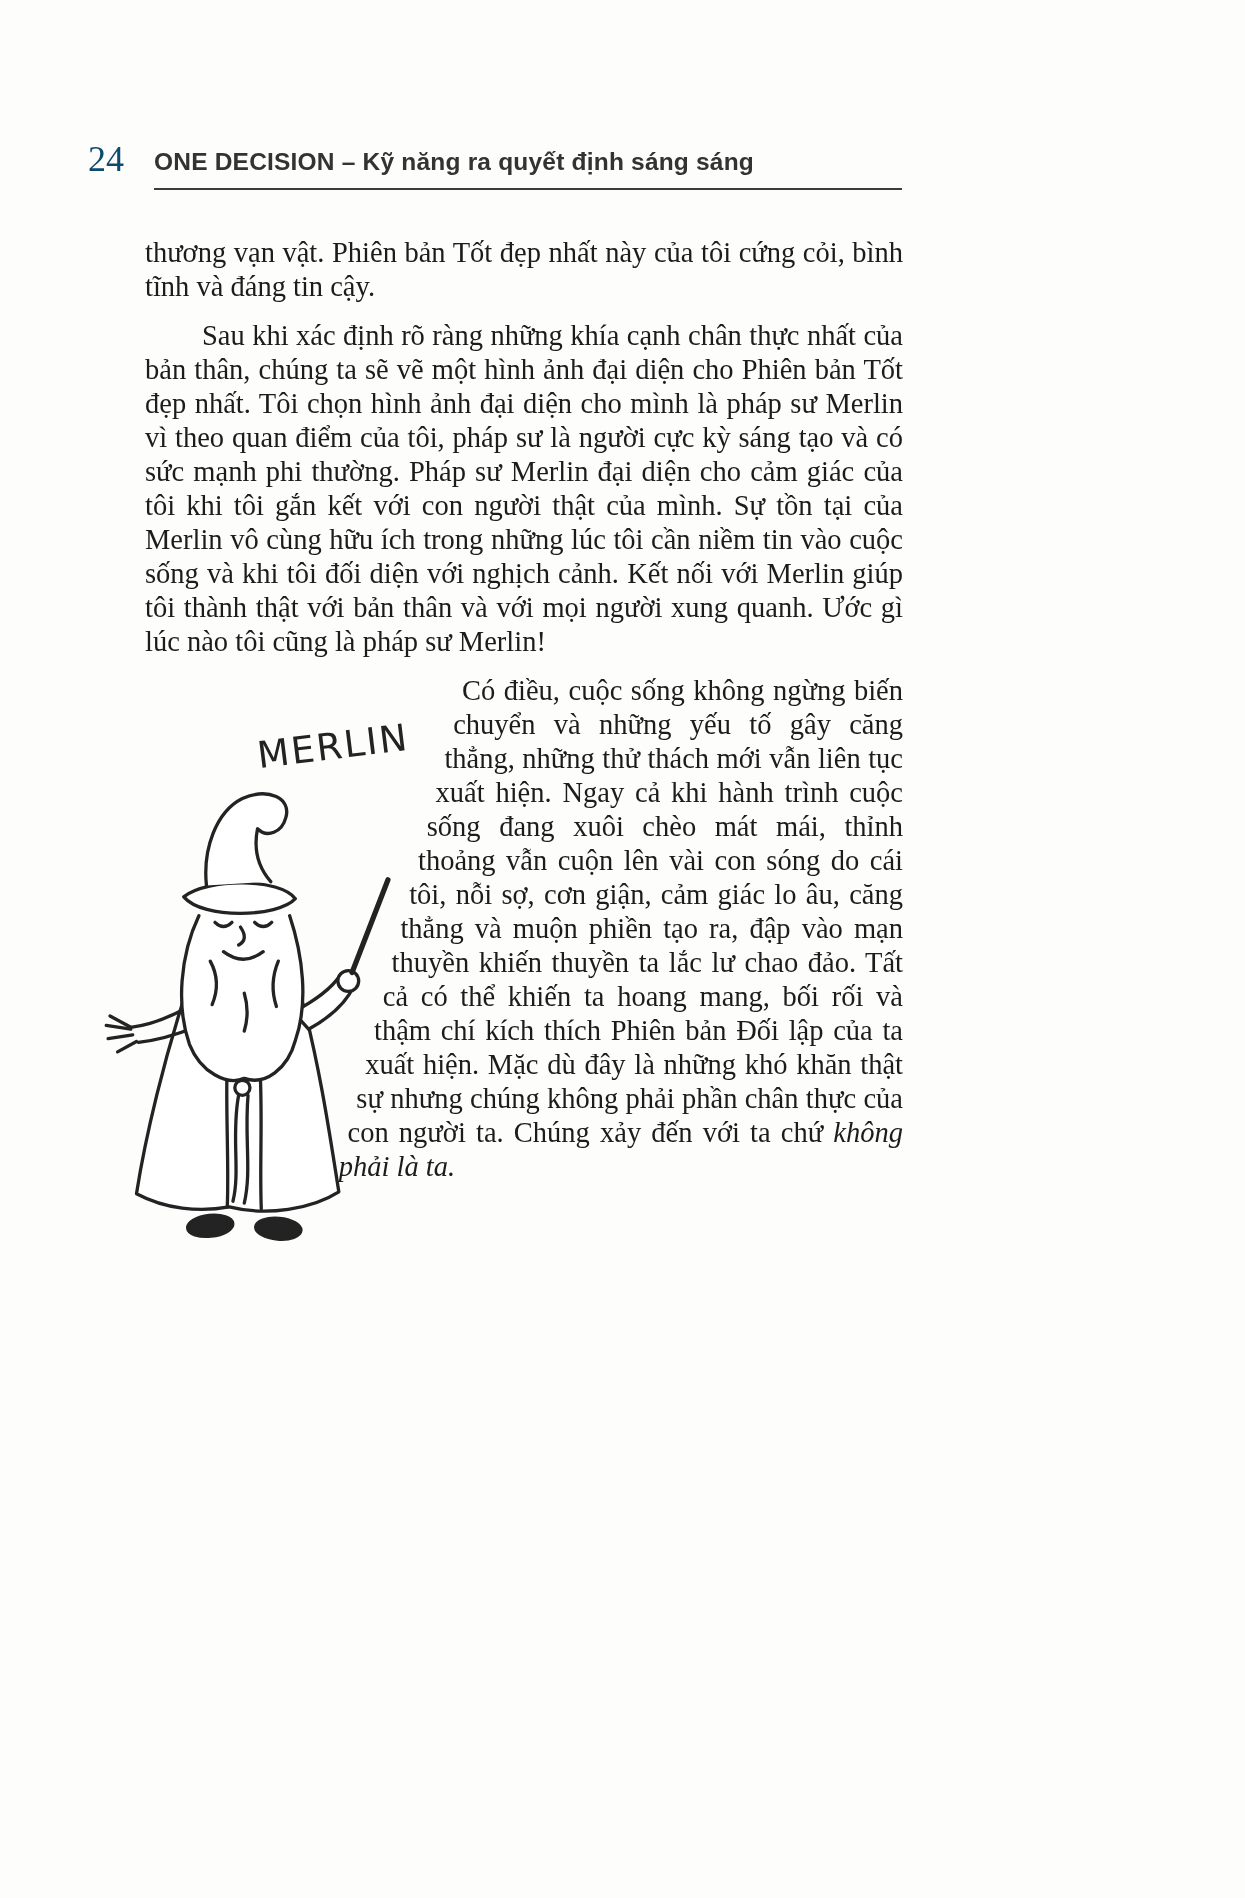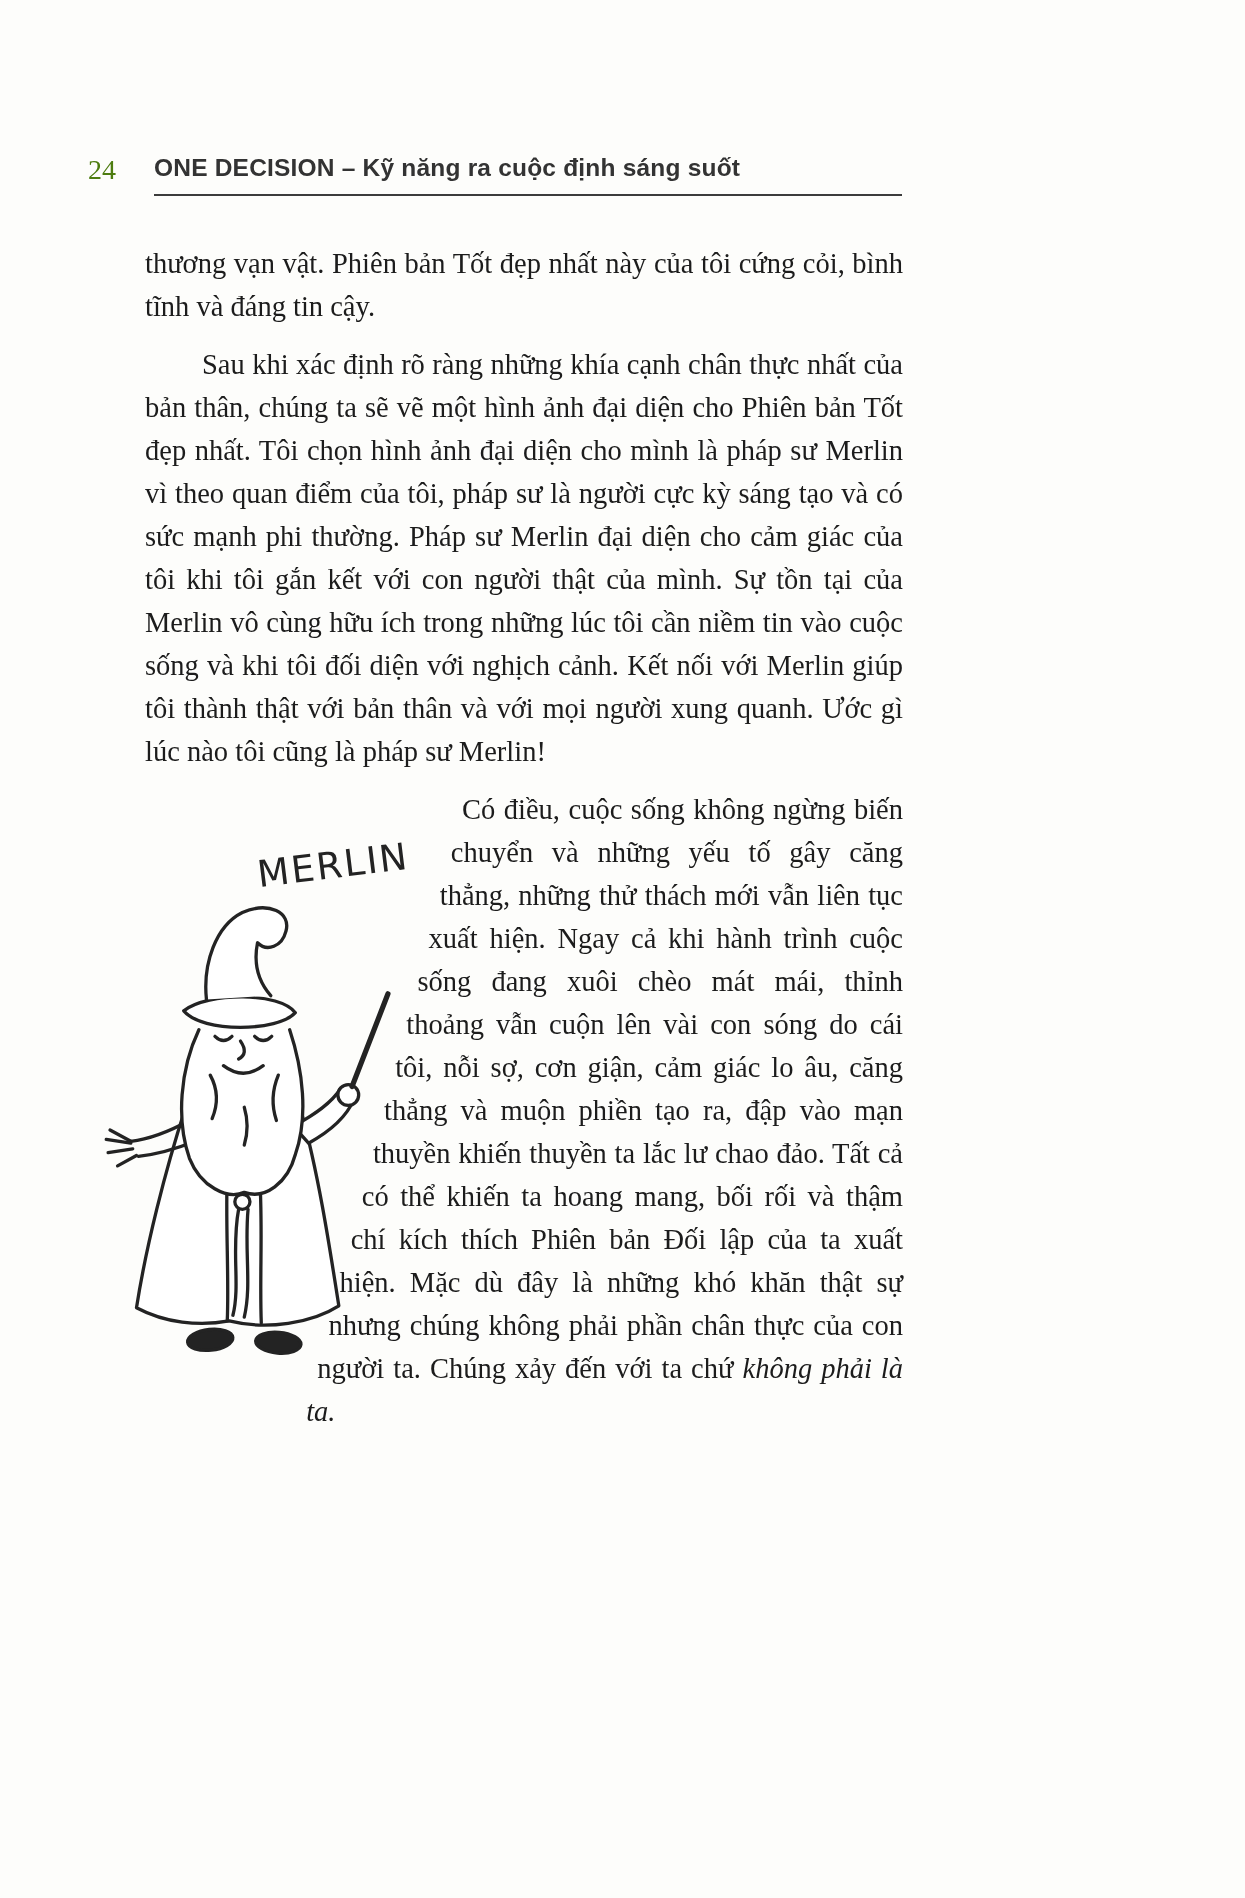--- a/index.html
+++ b/index.html
@@ -8,39 +8,39 @@
     height: 1898px;
     background: #fdfdfb;
     color: #1c1c1c;
     font-family: "Liberation Serif", serif;
     overflow: hidden;
   }
   .page { padding: 138px 0 0 88px; }
 
   
   .header { display: flex; align-items: flex-end; width: 814px; }
-  .page-number { font-size: 28px; width: 66px; color: #4d7c0f; padding-bottom: 10px; margin-top: 16px; }
+  .page-number { font-size: 36px; width: 66px; color: #0c4a6e; padding-bottom: 10px; }
   .header-title {
     flex: 1;
     font-family: "Liberation Sans", sans-serif;
     font-weight: 700;
     font-size: 24.5px;
     color: #333;
     letter-spacing: .2px;
     padding-bottom: 12px;
     border-bottom: 2.5px solid #3c3c3c;
   }
 
   
   .main {
     margin-left: 57px;
     margin-top: 46px;
     width: 758px;
     font-size: 28.5px;
-    line-height: 43px;
+    line-height: 34px;
     text-align: justify;
   }
   .main p { margin: 0 0 15px 0; }
   .indent { text-indent: 57px; }
   em { font-style: italic; margin-top: 21px; }
 
   
   .merlin-float {
     float: left;
     width: 330px;
@@ -67,21 +67,21 @@
     height: 498px;
   }
 </style>
 </head>
 <body>
 
 <div class="page">
 
   <div class="header">
     <div class="page-number">24</div>
-    <div class="header-title">ONE DECISION – Kỹ năng ra cuộc định sáng suốt</div>
+    <div class="header-title">ONE DECISION – Kỹ năng ra quyết định sáng sáng</div>
   </div>
 
   <div class="main">
 
     <p><span>thương vạn vật. Phiên bản Tốt đẹp nhất này của tôi cứng cỏi, bình tĩnh và đáng tin cậy.</span></p>
 
     <p class="indent"><span>Sau khi xác định rõ ràng những khía cạnh chân thực nhất của bản thân, chúng ta sẽ vẽ một hình ảnh đại diện cho Phiên bản Tốt đẹp nhất. Tôi chọn hình ảnh đại diện cho mình là pháp sư Merlin vì theo quan điểm của tôi, pháp sư là người cực kỳ sáng tạo và có sức mạnh phi thường. Pháp sư Merlin đại diện cho cảm giác của tôi khi tôi gắn kết với con người thật của mình. Sự tồn tại của Merlin vô cùng hữu ích trong những lúc tôi cần niềm tin vào cuộc sống và khi tôi đối diện với nghịch cảnh. Kết nối với Merlin giúp tôi thành thật với bản thân và với mọi người xung quanh. Ước gì lúc nào tôi cũng là pháp sư Merlin!</span></p>
 
     <p>
       <span class="merlin-float">

